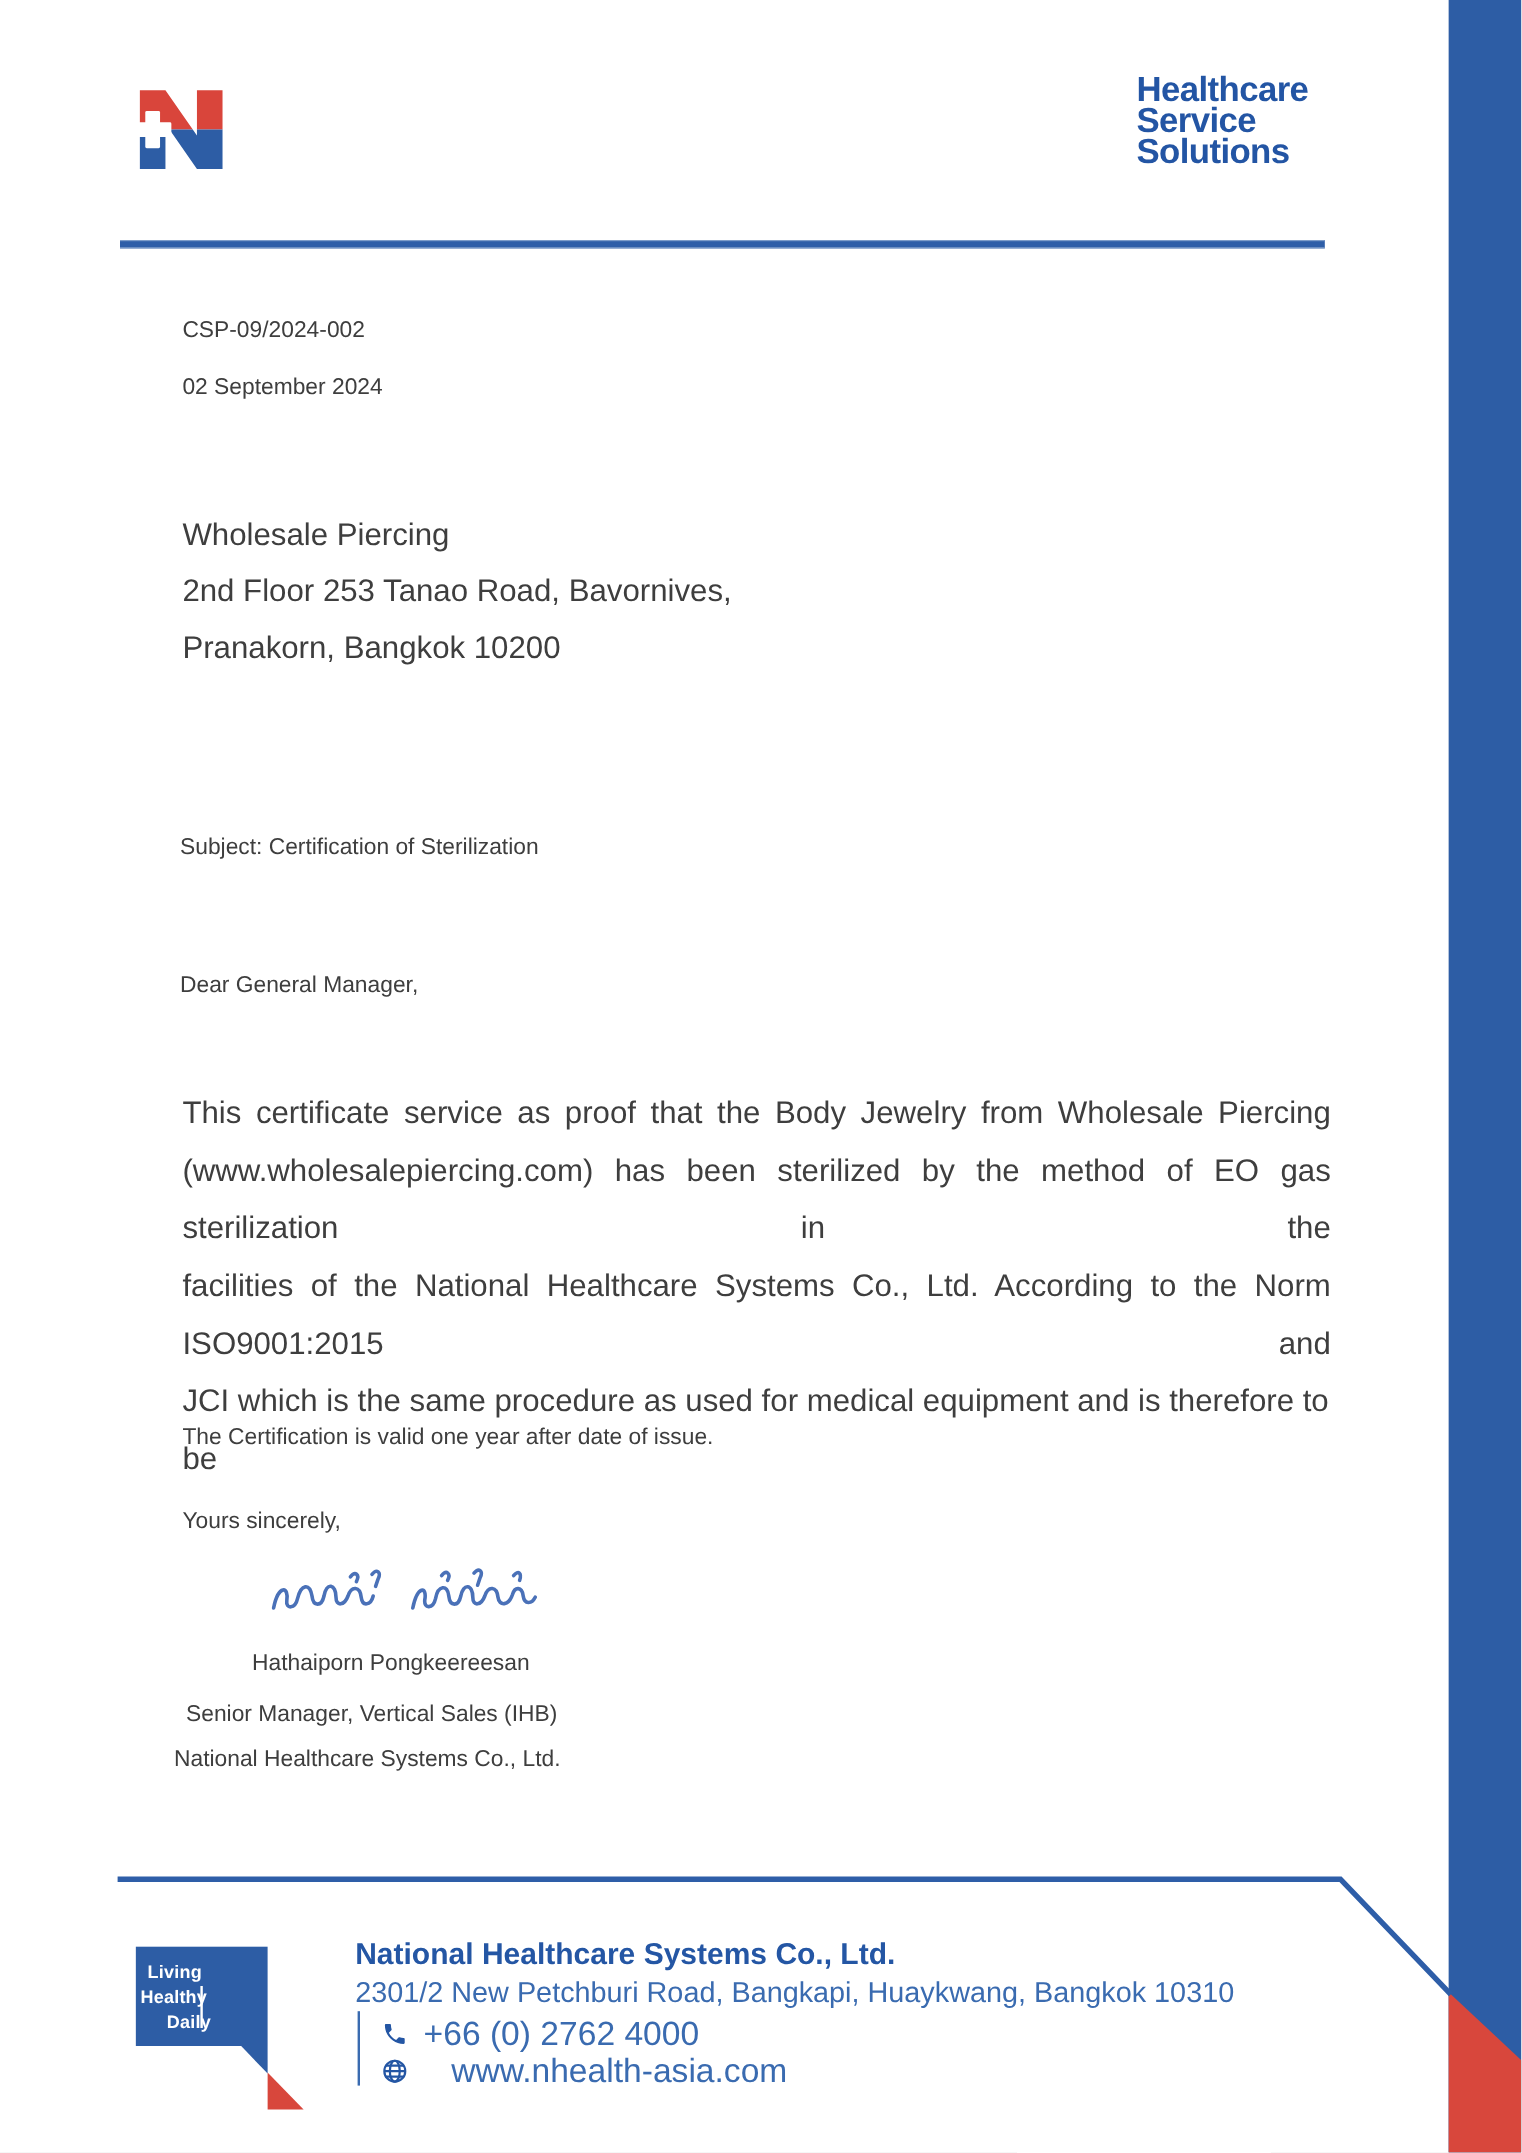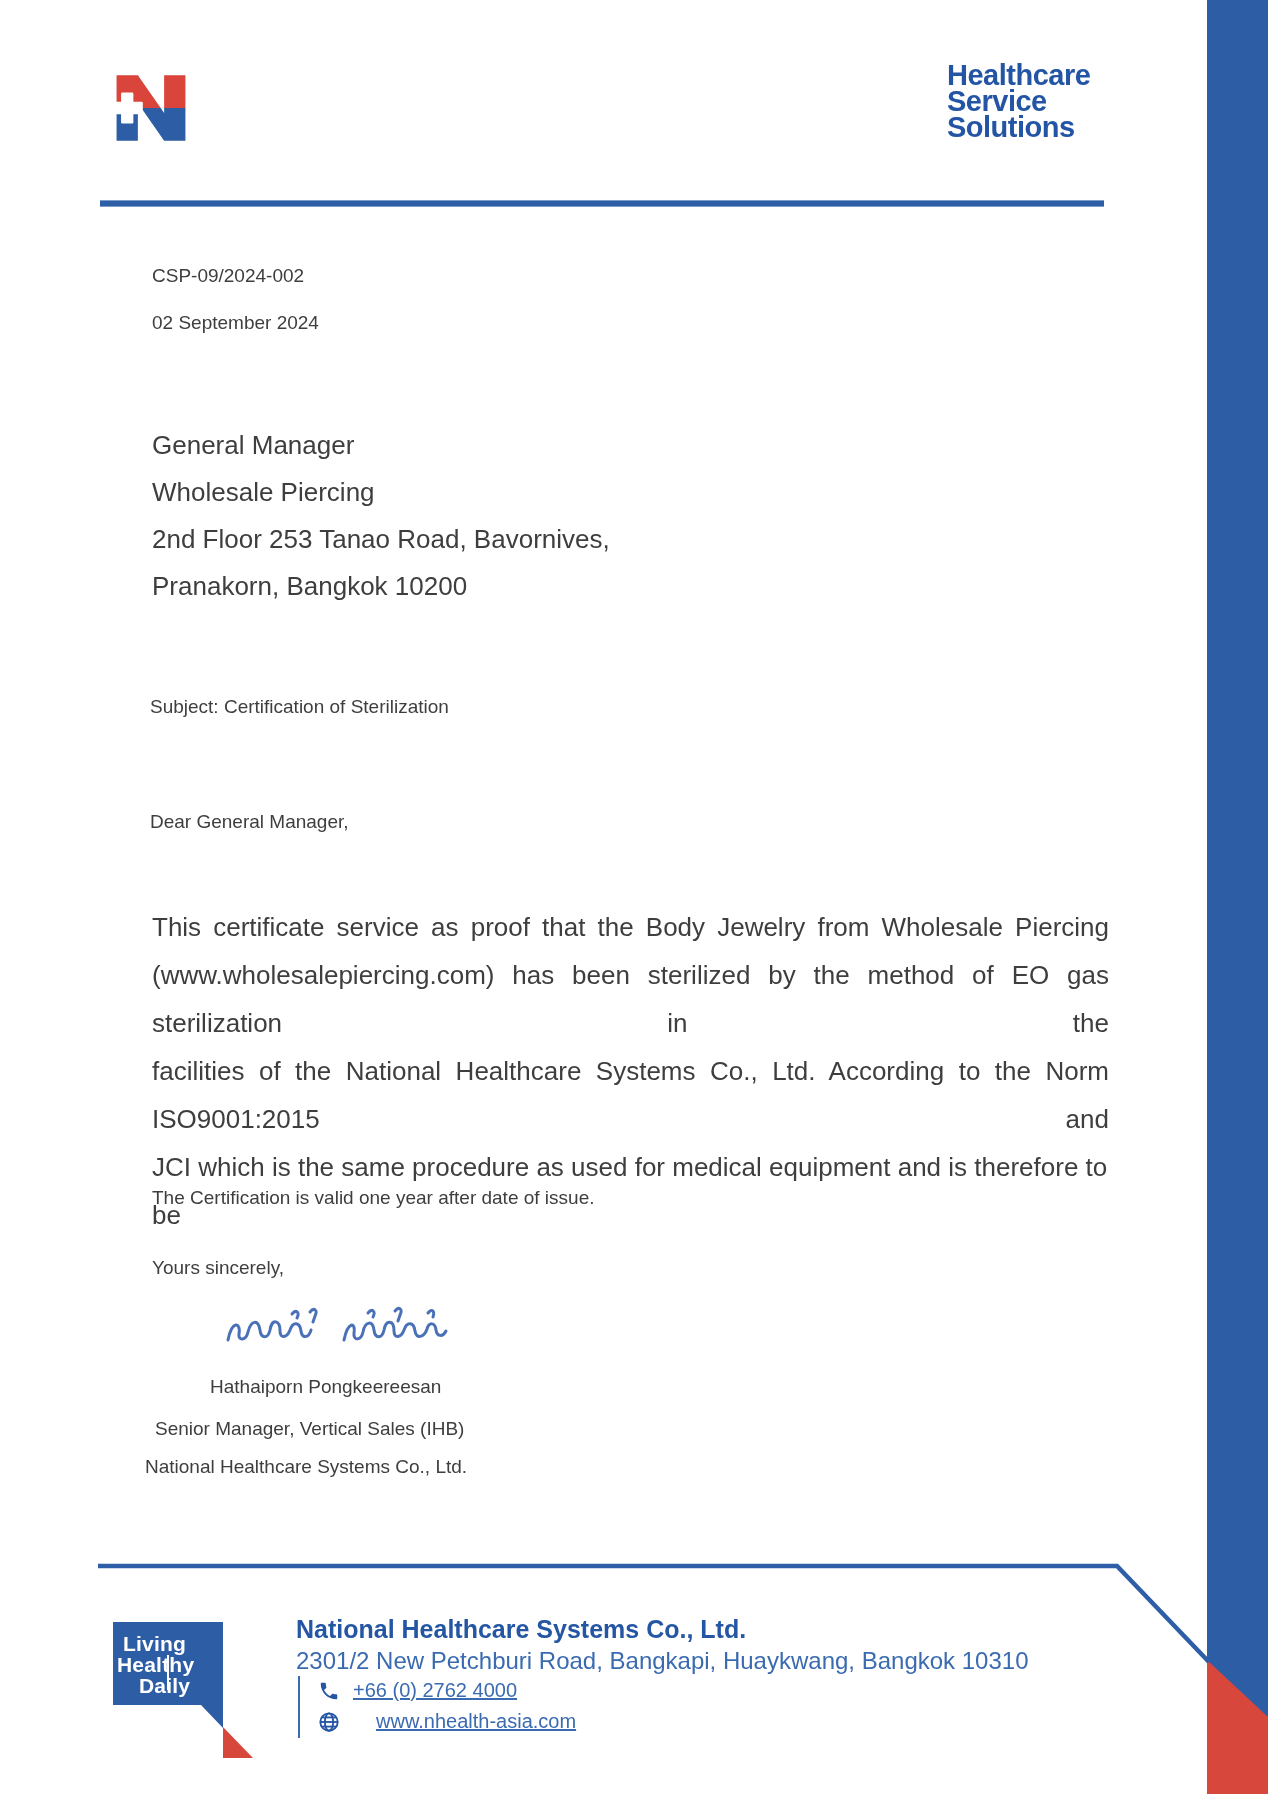--- a/index.html
+++ b/index.html
@@ -48,30 +48,30 @@
   .vh{position:absolute;width:1px;height:1px;overflow:hidden;clip-path:inset(50%);white-space:nowrap;}
 
   
   .side-bar{left:1207px;top:0;width:61px;height:1794px;}
 
   
   .footer-line{left:0;top:1550px;width:1268px;height:130px;}
   .bubble{left:113px;top:1622px;width:141px;height:138px;}
   .bubble-text{
     left:113px;top:1622px;width:110px;
-    color:#ffffff;font-size:21px;font-weight:700;line-height:21px;
+    color:#ffffff;font-size:15px;font-weight:700;line-height:21px;
     padding-top:11px;letter-spacing:0.2px;
   }
   .bubble-text .bl{padding-left:10px;}
   .bubble-text .bl:nth-child(2){padding-left:4px;}
   .bubble-text .bl:nth-child(3){padding-left:26px;}
   .f-company{left:296px;top:1615px;font-size:25px;font-weight:700;color:#2456a4;white-space:nowrap;}
   .f-address{left:296px;top:1647px;font-size:24px;color:#3a6bb0;white-space:nowrap;}
   .f-sep{left:298px;top:1676px;width:2px;height:62px;background:#3a6bb0;}
-  .f-row{display:flex;align-items:center;gap:13px;color:#3a6bb0;font-size:20px;white-space:nowrap;text-decoration:underline;}
+  .f-row{display:flex;align-items:center;gap:13px;color:#3a6bb0;font-size:28px;white-space:nowrap;}
   .f-phone{left:318px;top:1679px;}
   .f-web{left:318px;top:1710px;gap:36px;}
 </style>
 </head>
 <body>
 
 <div class="page">
 
   <svg class="abs side-bar" width="61" height="1794" viewBox="0 0 61 1794">
     <rect x="0" y="0" width="61" height="1794" fill="#2d5da5"></rect>
@@ -97,21 +97,20 @@
     <div>Healthcare</div>
     <div>Service</div>
     <div>Solutions</div>
   </div>
   <div class="abs header-rule"></div>
 
   <div class="abs line ref">CSP-09/2024-002</div>
   <div class="abs line date">02 September 2024</div>
 
   <div class="abs recipient">
-    <div>General Manager</div>
     <div>Wholesale Piercing</div>
     <div>2nd Floor 253 Tanao Road, Bavornives,</div>
     <div>Pranakorn, Bangkok 10200</div>
   </div>
 
   <div class="abs line subject">Subject: Certification of Sterilization</div>
   <div class="abs line salutation">Dear General Manager,</div>
 
   <div class="abs body-par">
     <div class="jline">This certificate service as proof that the Body Jewelry from Wholesale Piercing</div>

